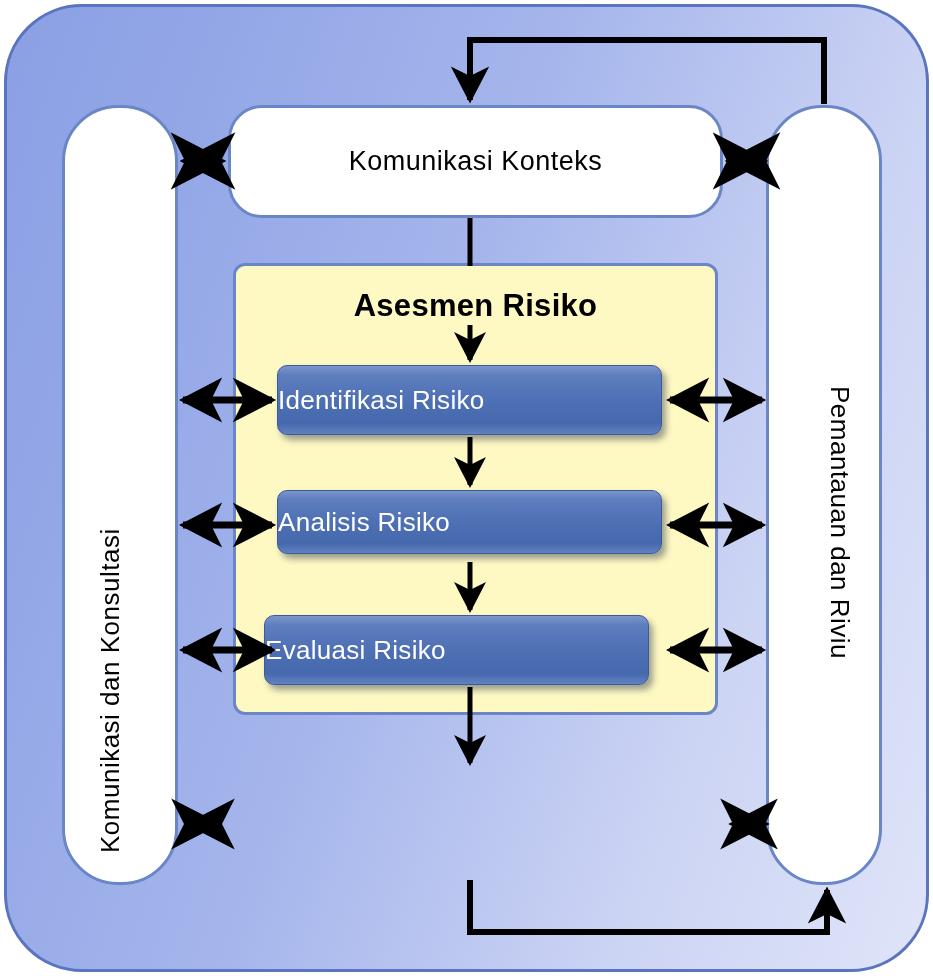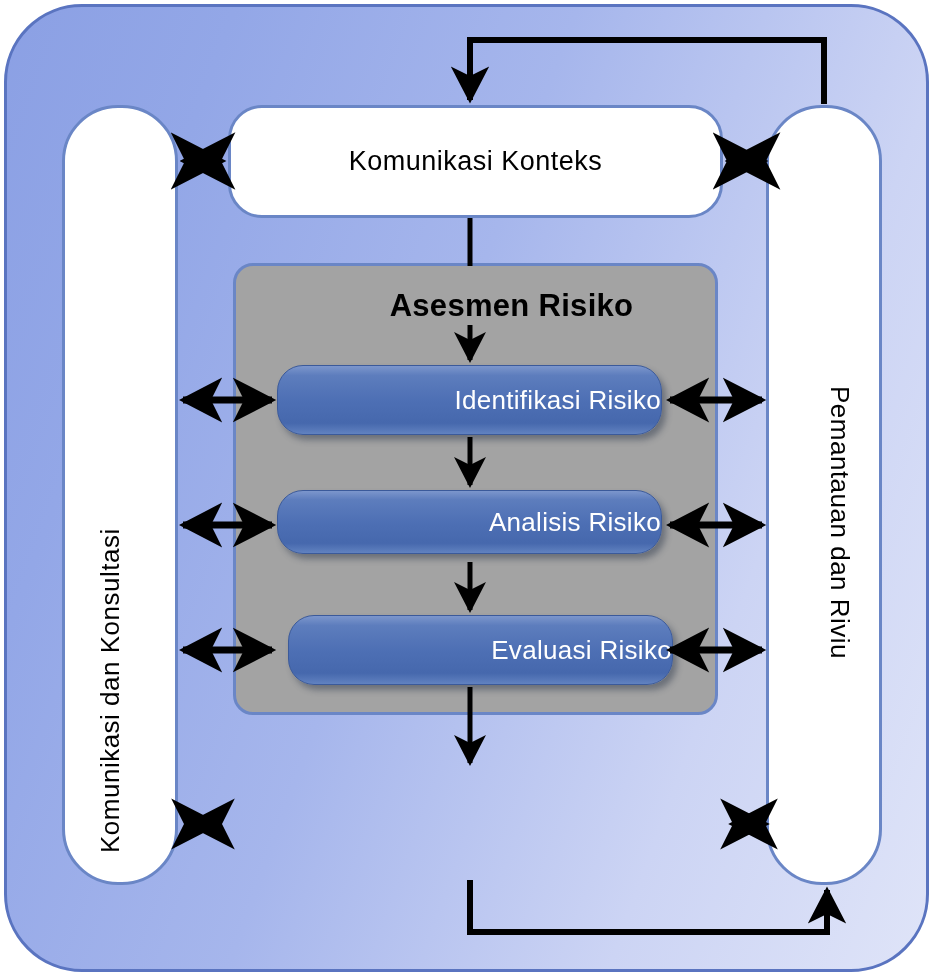--- a/index.html
+++ b/index.html
@@ -51,23 +51,22 @@
   }
 
   .stage-box {
     border-radius: 34px;
     display: flex;
     align-items: center;
     justify-content: center;
   }
 
   .assess-panel {
-    border-radius: 20px;
-    background: #a3a3a3;
-    padding-left: 36px;
+    border-radius: 12px;
+    background: #fef9c3;
   }
 
   .stage-label {
     font-size: 27px;
     color: #000000;
     letter-spacing: 0.5px;
     white-space: nowrap;
   }
 
   .assess-title {
@@ -94,32 +93,32 @@
   }
   .vlabel-right {
     transform-origin: 0 0;
     transform: rotate(90deg);
   }
 
   
   .subbox {
     position: absolute;
     box-sizing: border-box;
-    border-radius: 26px;
+    border-radius: 10px;
     border: 1px solid #3b5a9a;
     background: linear-gradient(180deg,
                 #7c96cc 0%,
                 #5d7dbd 14%,
                 #4d6fb4 52%,
                 #4668ad 84%,
                 #6182c0 100%);
     box-shadow: 4px 5px 6px rgba(40,50,70,0.45);
     display: flex;
     align-items: center;
-    justify-content: flex-end;
+    justify-content: flex-start;
   }
   .subbox-label {
     font-size: 26px;
     color: #ffffff;
     letter-spacing: 0.3px;
     white-space: nowrap;
   }
 
   
   #arrows {
@@ -155,21 +154,21 @@
   </div>
 
   <div class="subbox" style="left:277px; top:365px; width:385px; height:70px;">
     <span class="subbox-label">Identifikasi Risiko</span>
   </div>
 
   <div class="subbox" style="left:277px; top:490px; width:385px; height:64px;">
     <span class="subbox-label">Analisis Risiko</span>
   </div>
 
-  <div class="subbox" style="left:288px; top:615px; width:385px; height:70px;">
+  <div class="subbox" style="left:264px; top:615px; width:385px; height:70px;">
     <span class="subbox-label">Evaluasi Risiko</span>
   </div>
 
 
   <svg id="arrows" viewBox="0 0 933 976">
     <defs>
       <marker id="ah" markerWidth="7" markerHeight="7" refX="5.6" refY="3.5" orient="auto" markerUnits="strokeWidth">
         <path d="M0,0.3 L6.2,3.5 L0,6.7 L1.6,3.5 Z" fill="#000000"></path>
       </marker>
       <marker id="ah-start" markerWidth="7" markerHeight="7" refX="0.6" refY="3.5" orient="auto" markerUnits="strokeWidth">

